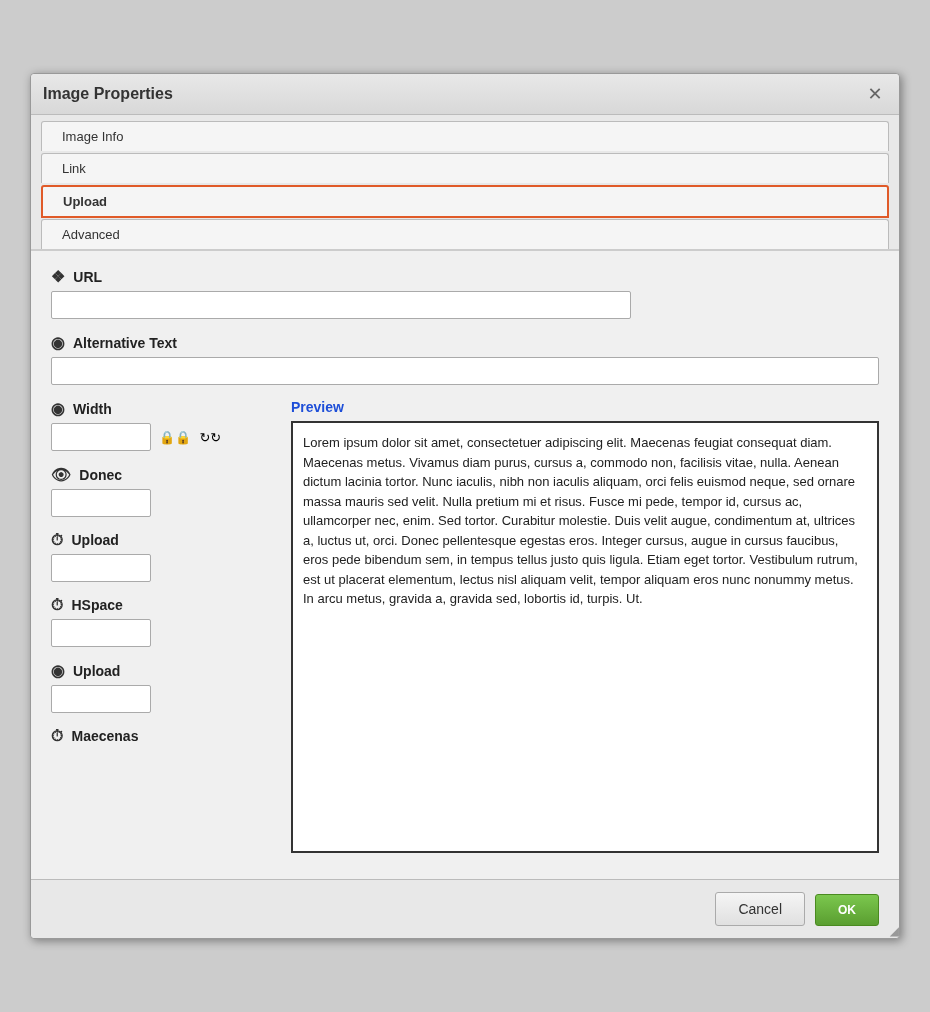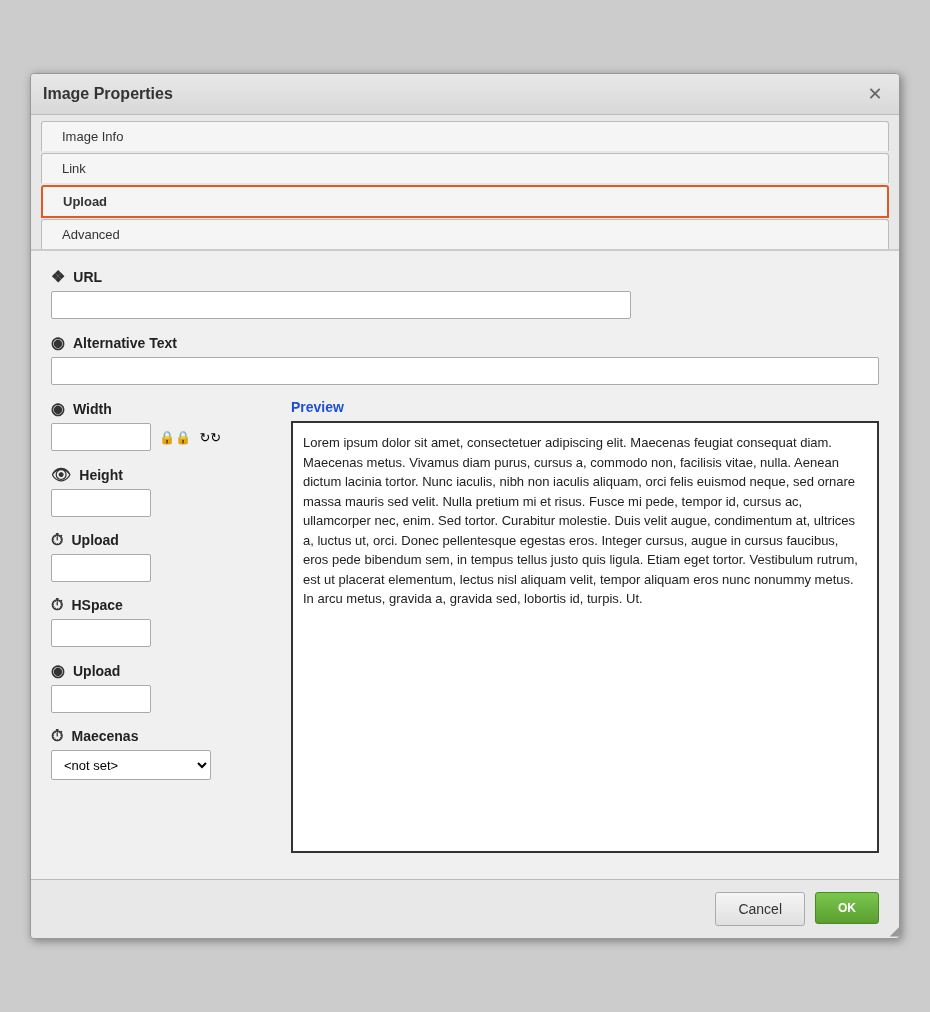--- a/index.html
+++ b/index.html
@@ -154,21 +154,21 @@
       display: flex;
       align-items: center;
       gap: 8px;
     }
     .dialog-footer {
       background: #e8e8e8;
       border-top: 1px solid #bbb;
       padding: 12px 20px;
       display: flex;
       justify-content: flex-end;
-      align-items: flex-start;
+      align-items: flex-end;
       gap: 10px;
       border-radius: 0 0 4px 4px;
     }
     .btn-cancel {
       padding: 8px 22px;
       background: linear-gradient(to bottom, #f5f5f5, #e0e0e0);
       border: 1px solid #aaa;
       border-radius: 3px;
       font-size: 14px;
       cursor: pointer;
@@ -264,21 +264,21 @@
           <div class="width-height-row">
             <input type="text" class="small-input" value="" style="">
             <span class="lock-sym" title="Lock aspect ratio">🔒</span>
             <span class="refresh-sym" title="Refresh">↻</span>
           </div>
         </div>
 
         <div class="field-group">
           <div class="field-label">
             <span class="field-icon">👁</span>
-            <span>Height</span>
+            <span>Donec</span>
           </div>
           <input type="text" class="small-input" value="" style="">
         </div>
 
         <div class="field-group">
           <div class="field-label">
             <span class="field-icon">⏱</span>
             <span>Upload</span>
           </div>
           <input type="text" class="small-input" value="" style="">
@@ -298,28 +298,20 @@
             <span>Upload</span>
           </div>
           <input type="text" class="small-input" value="" style="">
         </div>
 
         <div class="field-group">
           <div class="field-label">
             <span class="field-icon">⏱</span>
             <span>Maecenas</span>
           </div>
-          <select class="alignment-select">
-            <option>&lt;not set&gt;</option>
-            <option>Left</option>
-            <option>Right</option>
-            <option>Top</option>
-            <option>Middle</option>
-            <option>Bottom</option>
-          </select>
         </div>
 
       </div>
 
       <div class="right-col">
         <div class="preview-label">Preview</div>
         <div class="preview-box">
           <span>Lorem ipsum dolor sit amet, consectetuer adipiscing elit. Maecenas feugiat consequat diam. Maecenas metus. Vivamus diam purus, cursus a, commodo non, facilisis vitae, nulla. Aenean dictum lacinia tortor. Nunc iaculis, nibh non iaculis aliquam, orci felis euismod neque, sed ornare massa mauris sed velit. Nulla pretium mi et risus. Fusce mi pede, tempor id, cursus ac, ullamcorper nec, enim. Sed tortor. Curabitur molestie. Duis velit augue, condimentum at, ultrices a, luctus ut, orci. Donec pellentesque egestas eros. Integer cursus, augue in cursus faucibus, eros pede bibendum sem, in tempus tellus justo quis ligula. Etiam eget tortor. Vestibulum rutrum, est ut placerat elementum, lectus nisl aliquam velit, tempor aliquam eros nunc nonummy metus. In arcu metus, gravida a, gravida sed, lobortis id, turpis. Ut.</span>
         </div>
       </div>

